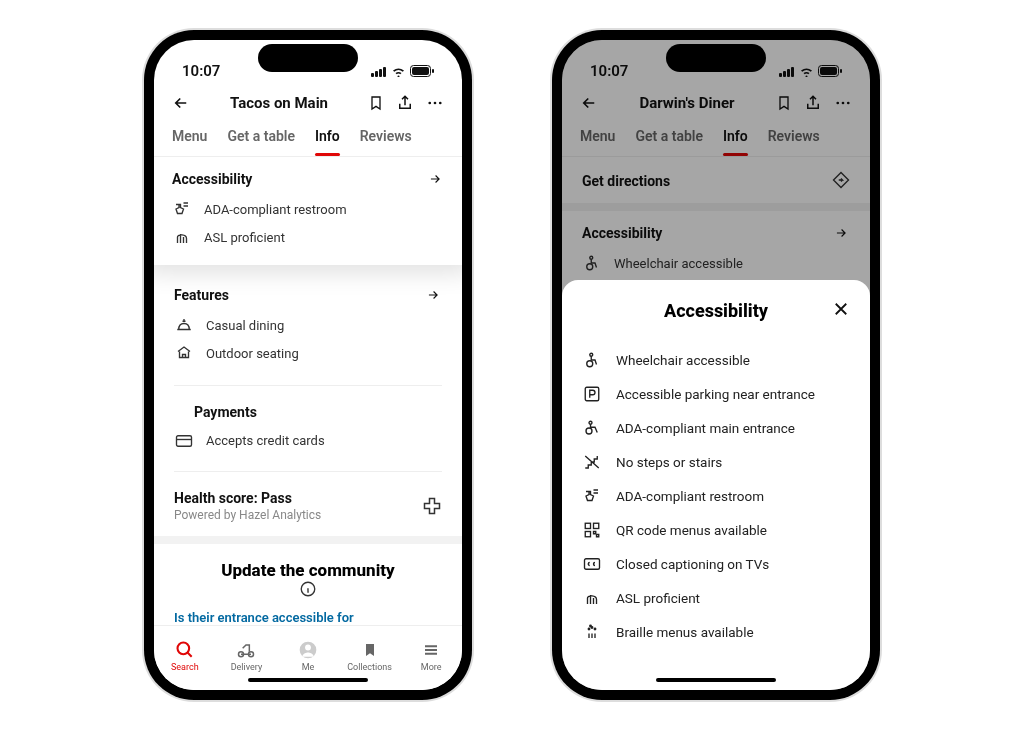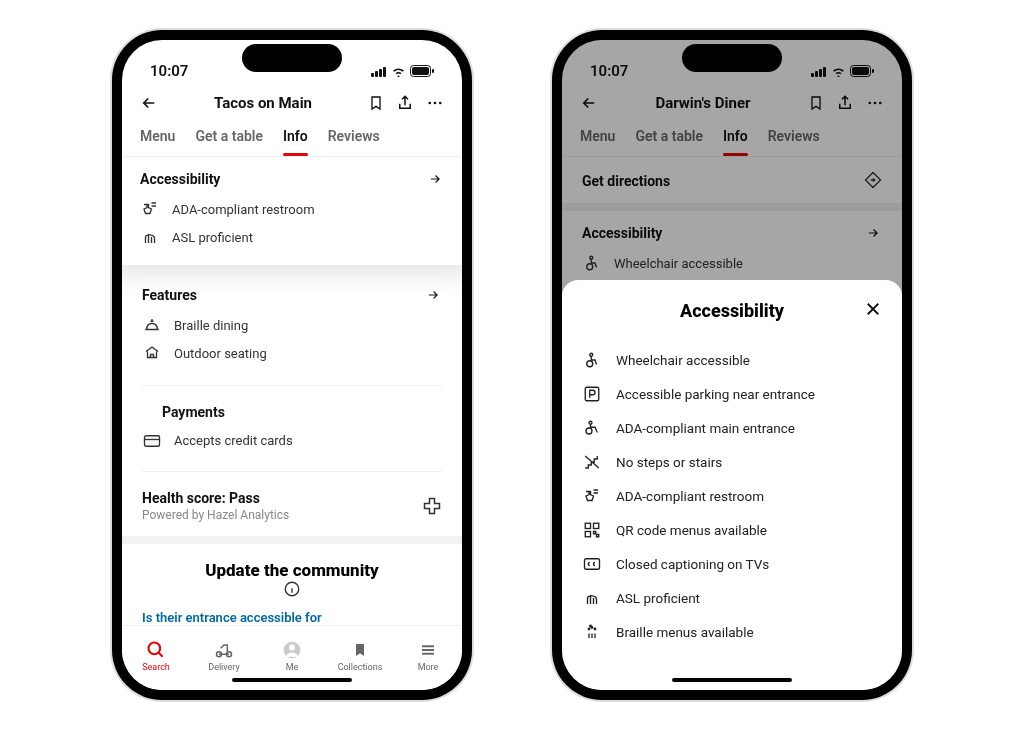--- a/index.html
+++ b/index.html
@@ -8,21 +8,21 @@
     background: #ffffff;
     width: 1024px;
     height: 731px;
     display: flex;
     justify-content: center;
     align-items: flex-start;
     gap: 80px;
     padding-top: 30px;
   }
   .phone {
-    width: 360px;
+    width: 328px;
     height: 670px;
     background: #000;
     border-radius: 50px;
     padding: 10px;
     position: relative;
     box-shadow: 0 0 0 2px #ddd;
   }
   .screen {
     width: 100%;
     height: 100%;
@@ -302,21 +302,21 @@
           <svg width="18" height="14" viewBox="0 0 24 24" stroke="#111" stroke-width="2" fill="none">
               <path d="M5 12h14M13 6l6 6-6 6"></path>
             </svg>
         </div>
         <div class="item-row">
           <span class="ic">
               <svg width="18" height="18" viewBox="0 0 24 24" stroke="#333" stroke-width="1.8" fill="none">
                 <path d="M3 18h18M5 18c0-5 3-8 7-8s7 3 7 8M10 7h4M12 7V4"></path>
               </svg>
             </span>
-          <span>Braille dining</span>
+          <span>Casual dining</span>
         </div>
         <div class="item-row">
           <span class="ic">
               <svg width="18" height="18" viewBox="0 0 24 24" stroke="#333" stroke-width="1.8" fill="none">
                 <path d="M4 10l8-6 8 6M6 10v8h12v-8M10 18v-4h4v4"></path>
               </svg>
             </span>
           <span>Outdoor seating</span>
         </div>
       </div>

